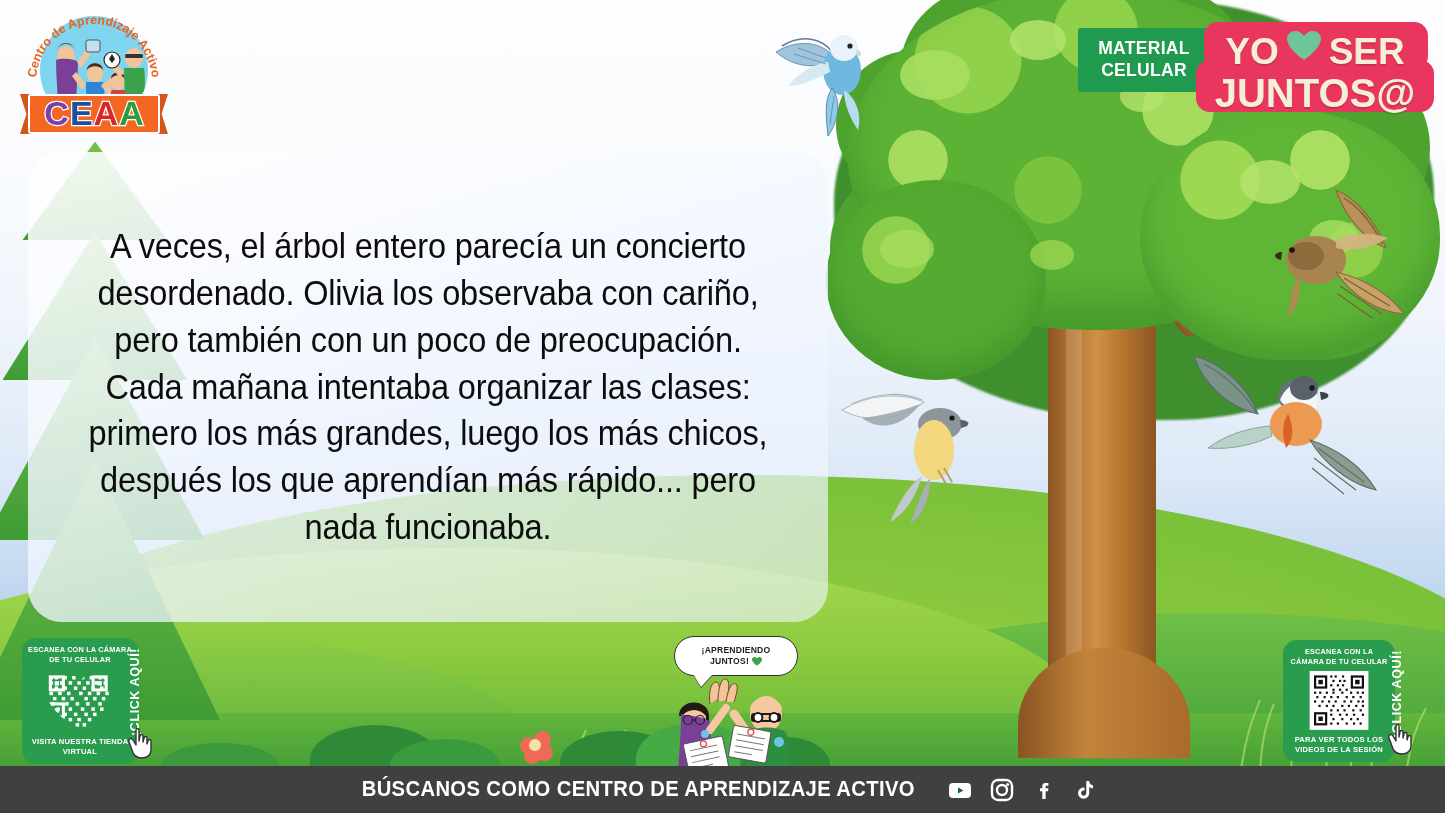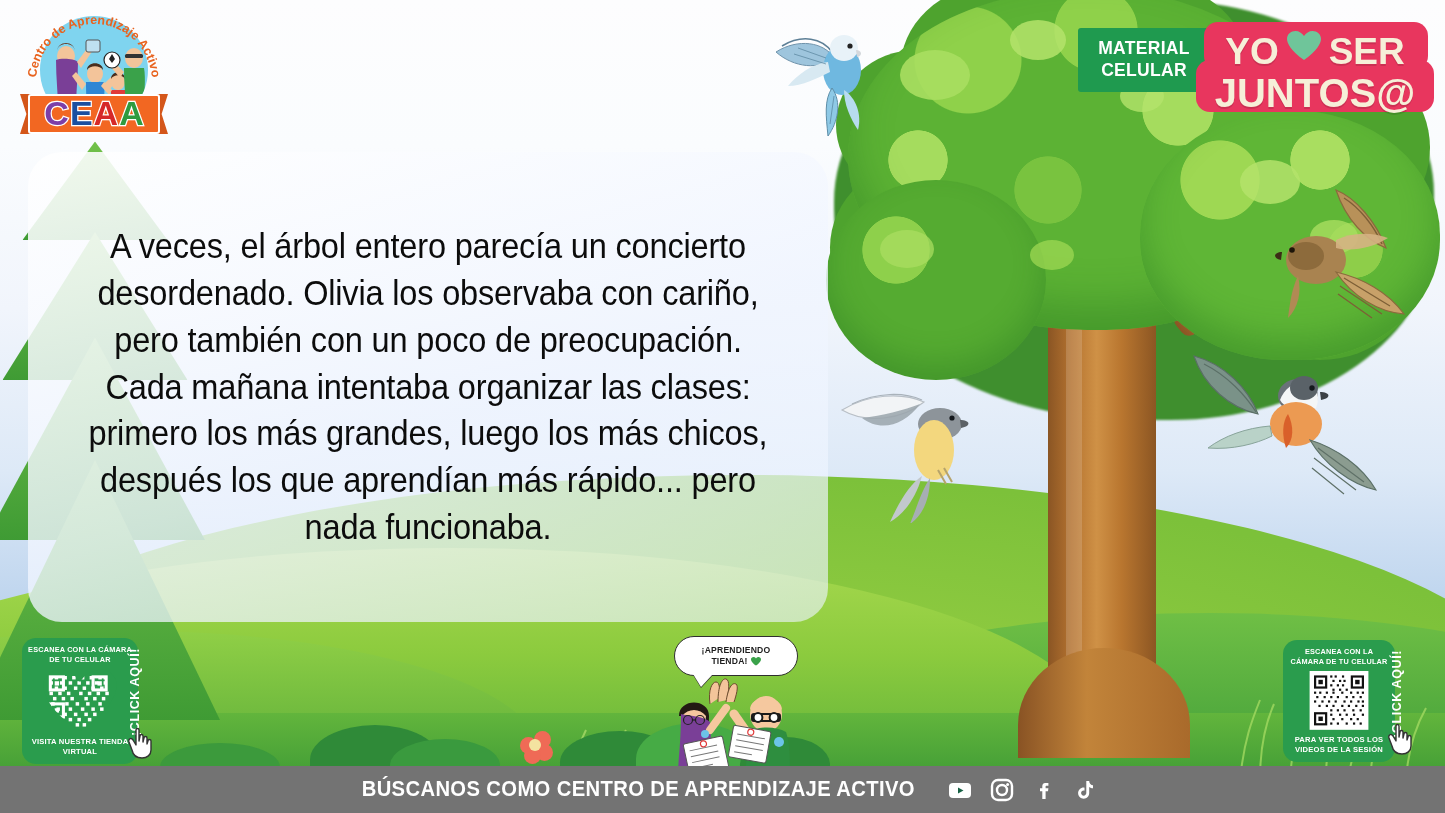--- a/index.html
+++ b/index.html
@@ -230,21 +230,21 @@
   }
   .bubble:after {
     content:""; position:absolute; left:18px; bottom:-12px; width:0; height:0;
     border-left:8px solid transparent; border-right:12px solid transparent;
     border-top:13px solid #fff; filter:drop-shadow(0 1.5px 0 #2f2f2f);
   }
 
   
   .bottombar {
     position:absolute; left:0; bottom:0; width:100%; height:47px;
-    background:#737373; display:flex; align-items:center; justify-content:center; gap:12px;
+    background:#404040; display:flex; align-items:center; justify-content:center; gap:12px;
   }
   .bottombar .bb-text {
     color:#fff; font-weight:bold; font-size:21.5px; letter-spacing:.4px;
     transform:scaleX(.94);
   }
   .soc {
     width:30px; height:30px; border-radius:50%;
     display:flex; align-items:center; justify-content:center;
   }
   .soc svg { display:block; }
@@ -464,21 +464,21 @@
     </div>
     <div class="mrow" style="top:48px;height:46px;font-size:40px">
       <span>JUNTOS@</span>
     </div>
   </div>
 
   <div class="teachers">
     <div class="bubble">
       <span>¡APRENDIENDO</span>
       <span style="display:flex;align-items:center;gap:3px">
-        <span>TIENDA!</span>
+        <span>JUNTOS!</span>
         <svg width="10" height="9" viewBox="0 0 34 30">
           <path d="M17 29 C4 20 0 12 0 8 C0 3 4 0 8.5 0 C12 0 15 2 17 5 C19 2 22 0 25.5 0 C30 0 34 3 34 8 C34 12 30 20 17 29Z" fill="#3aa24a"></path>
         </svg>
       </span>
     </div>
     <svg style="position:absolute;left:0;top:34px;width:180px;height:110px" viewBox="0 0 180 110">
 
       <path d="M62 34 C60 20 64 12 68 12 C72 12 72 20 71 28" fill="#f3c49a" stroke="#6b4a2e" stroke-width="1"></path>
       <path d="M70 32 C70 16 74 8 78 9 C82 10 81 20 79 30" fill="#f3c49a" stroke="#6b4a2e" stroke-width="1"></path>
       <path d="M78 32 C80 18 84 12 88 14 C91 16 88 26 86 32" fill="#f3c49a" stroke="#6b4a2e" stroke-width="1"></path>

